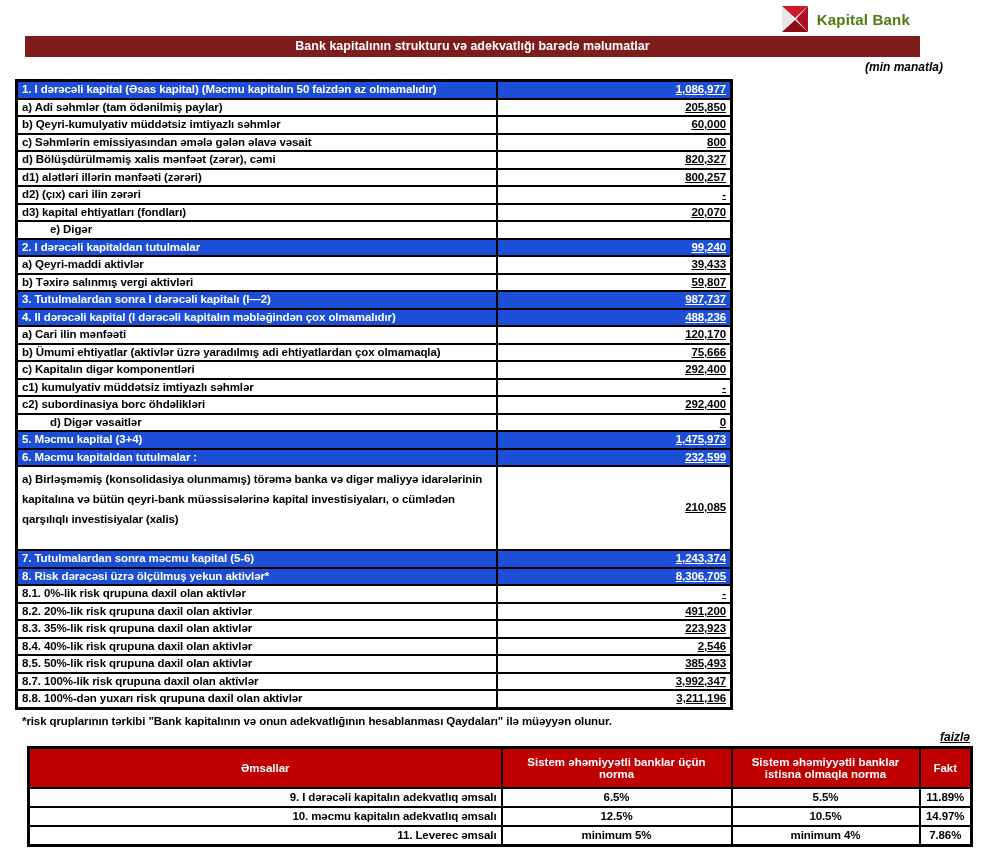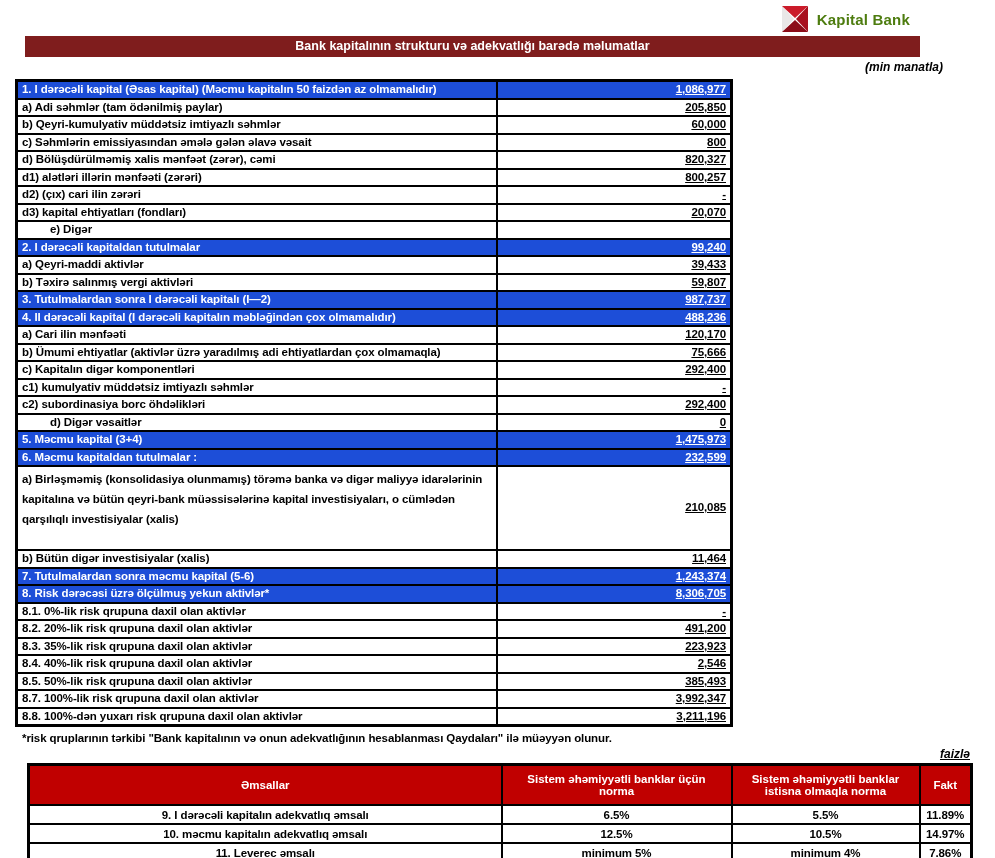--- a/index.html
+++ b/index.html
@@ -31,21 +31,21 @@
   .percent-note{width:970px;text-align:right;font-style:italic;font-size:12px;margin-top:3px;height:15px;text-decoration:underline;}
   .ratios-table{margin:1px 0 0 27px;width:943px;border:3px solid #000;}
   .ratios-table th{
     background:#C00000;color:#fff;border:2px solid #000;font-size:11.5px;
     padding:2px 9px;height:34px;text-align:center;vertical-align:middle;
   }
   .ratios-table td{
     border:2px solid #000;font-size:11.5px;padding:1px 4px;height:15px;letter-spacing:-0.1px;
     text-align:center;vertical-align:middle;
   }
-  .ratios-table td.r-label{text-align:center;}
+  .ratios-table td.r-label{text-align:right;}
 </style>
 </head>
 <body>
 
 <div class="header">
   <div class="logo">
     <svg width="28" height="28" viewBox="0 0 28 28" aria-hidden="true">
       <polygon points="1,1 13,14 1,27" fill="#e9e7e7"></polygon>
       <polygon points="1,1 27,1 14,13" fill="#cb1b2a"></polygon>
       <polygon points="27,1 27,27 15,14" fill="#a8101f"></polygon>
@@ -151,24 +151,20 @@
         <td class="label">5. Məcmu kapital (3+4)</td>
         <td class="value">1,475,973</td>
       </tr>
       <tr class="section">
         <td class="label">6. Məcmu kapitaldan tutulmalar :</td>
         <td class="value">232,599</td>
       </tr>
       <tr class="item tall">
         <td class="label">a)   Birləşməmiş (konsolidasiya olunmamış) törəmə banka və digər maliyyə idarələrinin kapitalına və bütün qeyri-bank müəssisələrinə kapital investisiyaları, o cümlədən qarşılıqlı investisiyalar (xalis)</td>
         <td class="value">210,085</td>
-      </tr>
-      <tr class="item">
-        <td class="label">b)    Bütün digər investisiyalar (xalis)</td>
-        <td class="value">11,464</td>
       </tr>
       <tr class="section">
         <td class="label">7. Tutulmalardan  sonra məcmu kapital (5-6)</td>
         <td class="value">1,243,374</td>
       </tr>
       <tr class="section">
         <td class="label">8. Risk dərəcəsi üzrə ölçülmuş  yekun aktivlər*</td>
         <td class="value">8,306,705</td>
       </tr>
       <tr class="item">

